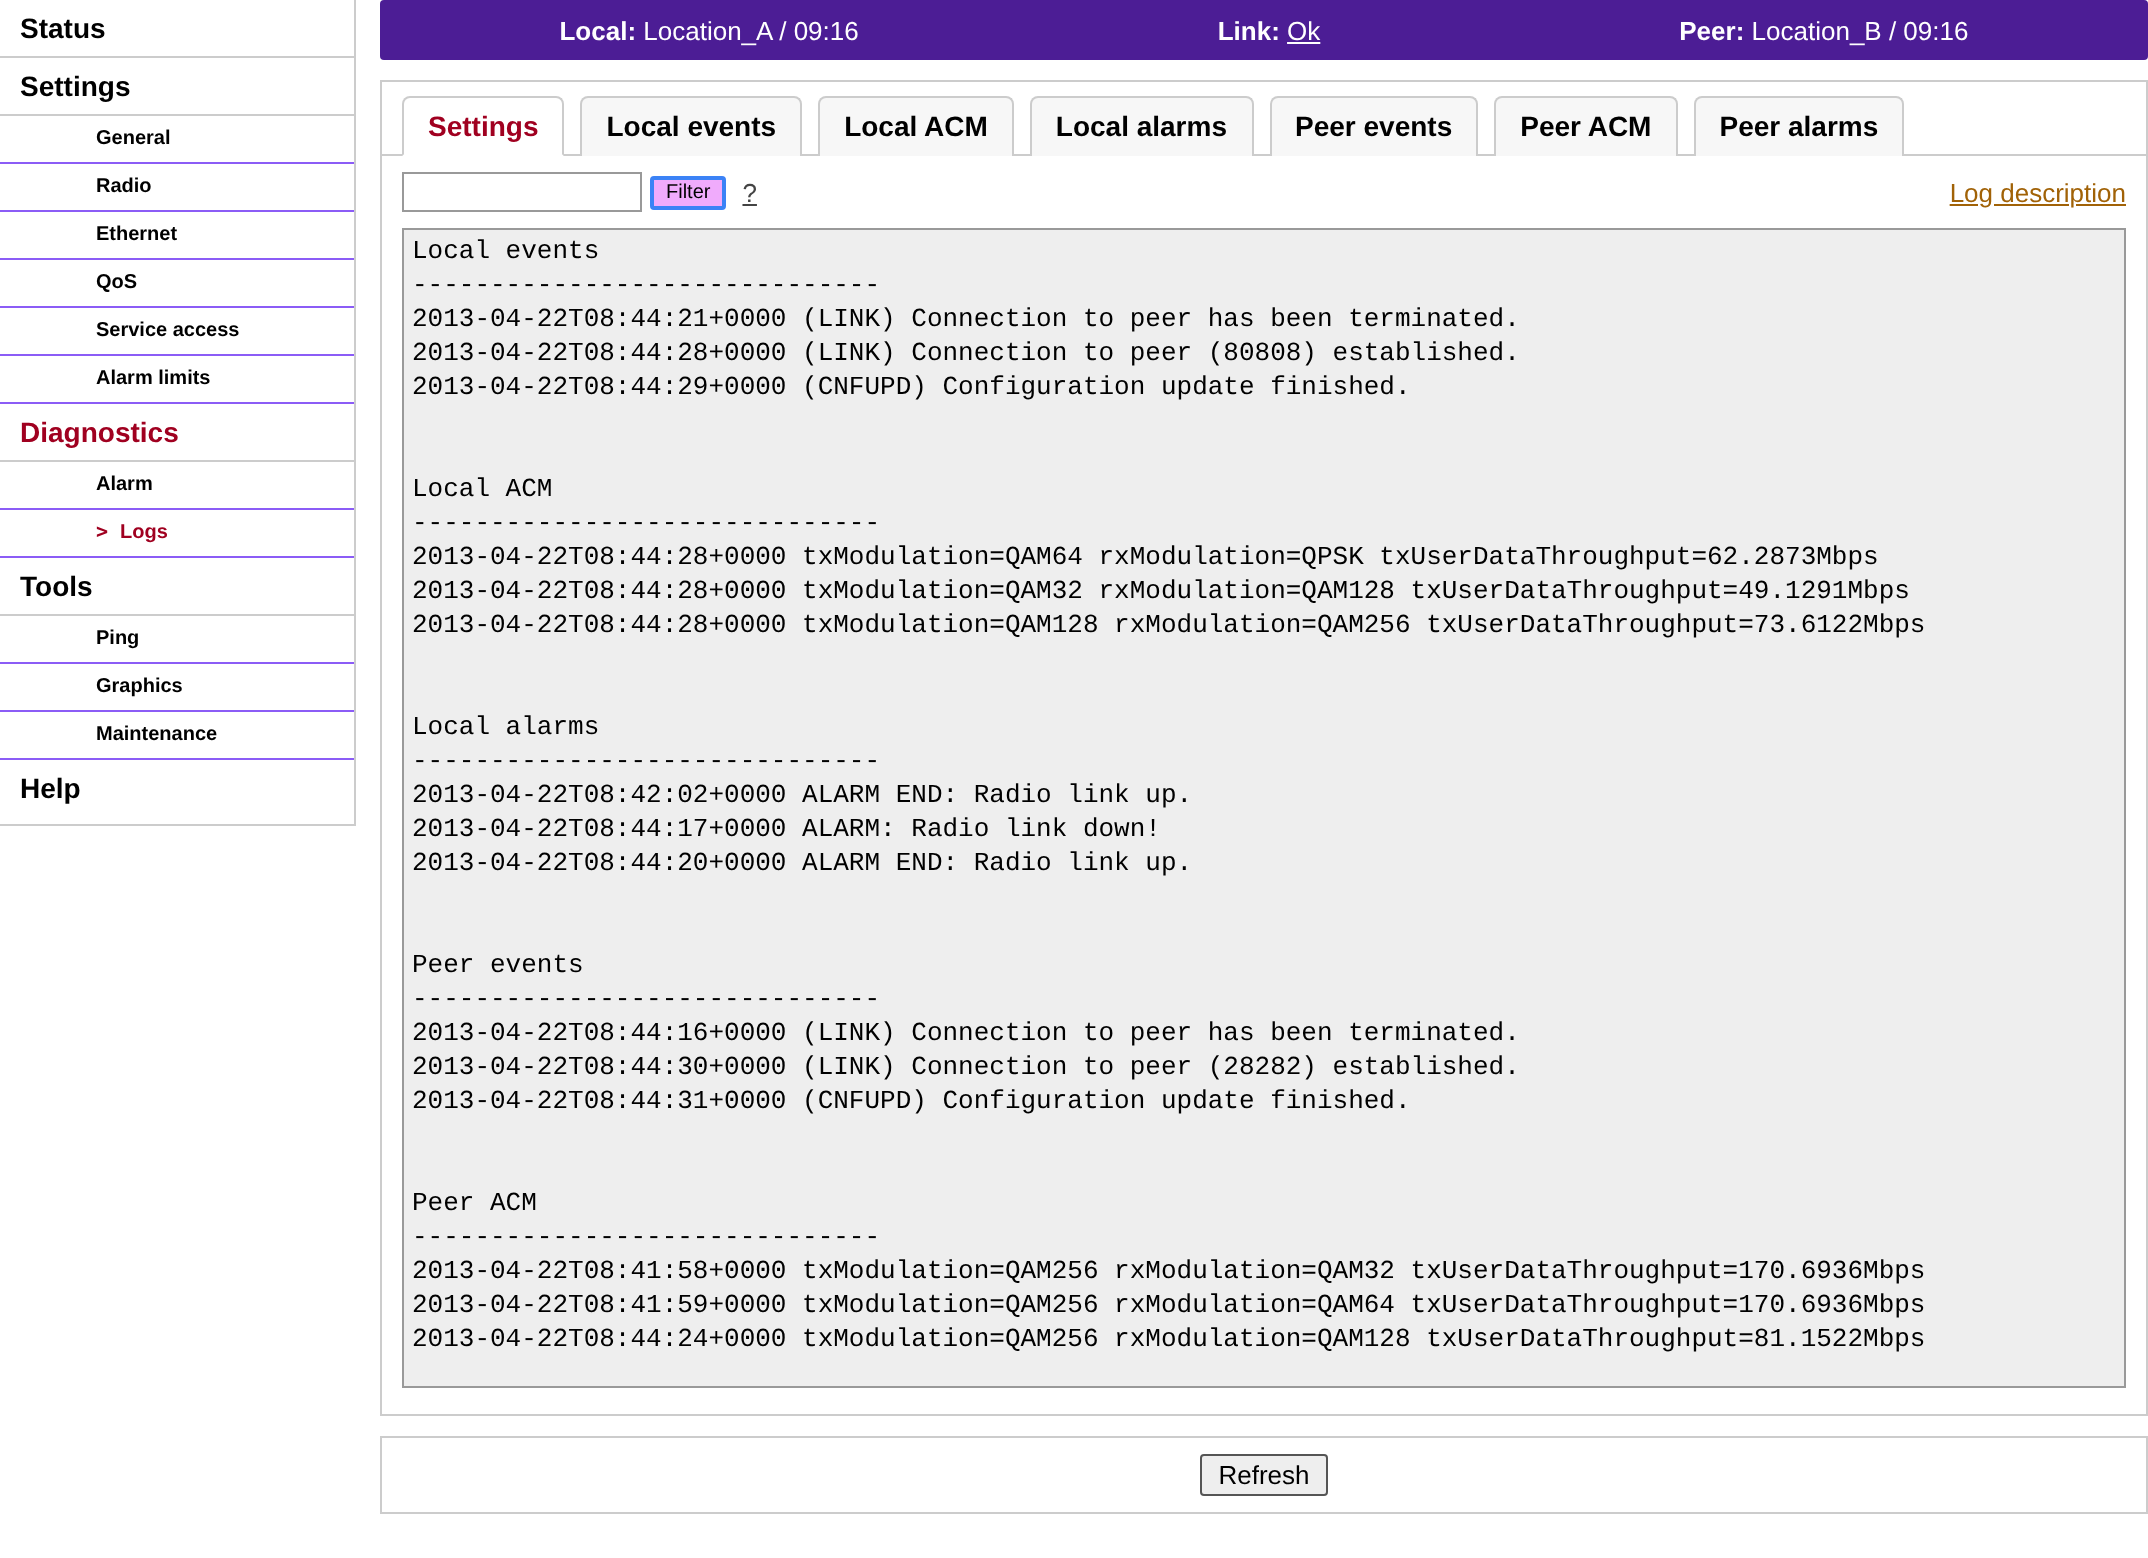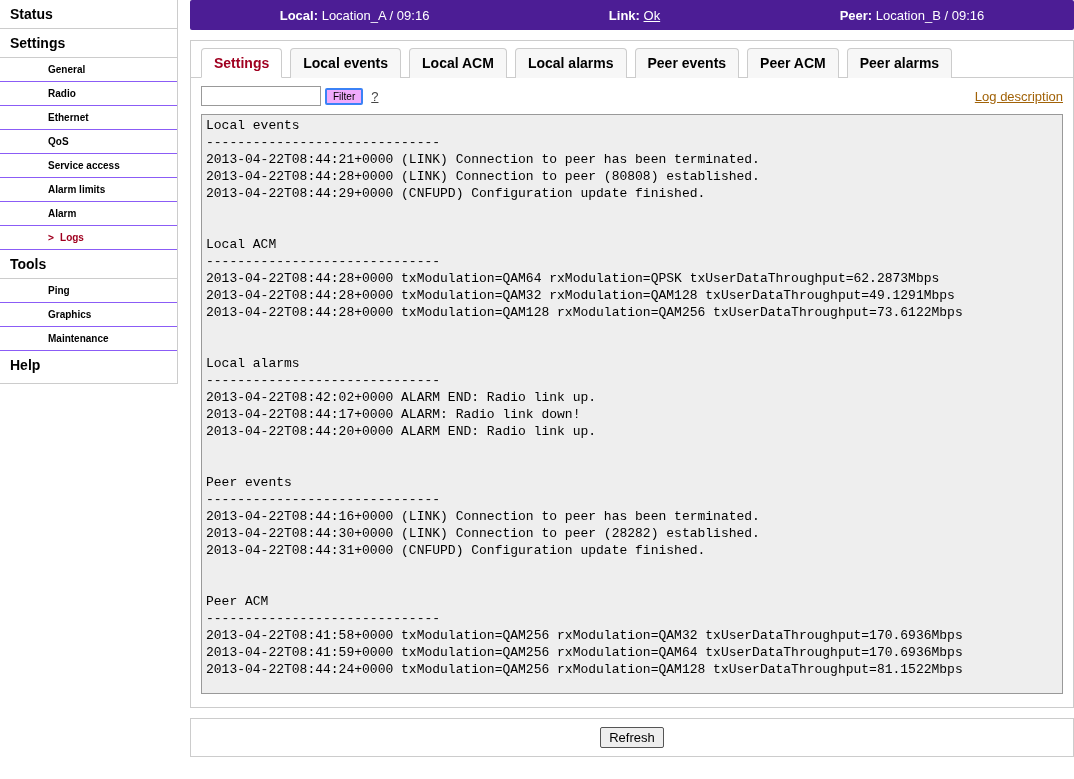--- a/index.html
+++ b/index.html
@@ -178,20 +178,21 @@
     <div class="side-top">Status</div>
 
     <div class="side-top">Settings</div>
     <div class="side-sub">General</div>
     <div class="side-sub">Radio</div>
     <div class="side-sub">Ethernet</div>
     <div class="side-sub">QoS</div>
     <div class="side-sub">Service access</div>
     <div class="side-sub">Alarm limits</div>
 
+    <div class="side-top active">Diagnostics</div>
     <div class="side-sub">Alarm</div>
     <div class="side-sub active">Logs</div>
 
     <div class="side-top">Tools</div>
     <div class="side-sub">Ping</div>
     <div class="side-sub">Graphics</div>
     <div class="side-sub">Maintenance</div>
 
     <div class="side-top">Help</div>
   </div>

